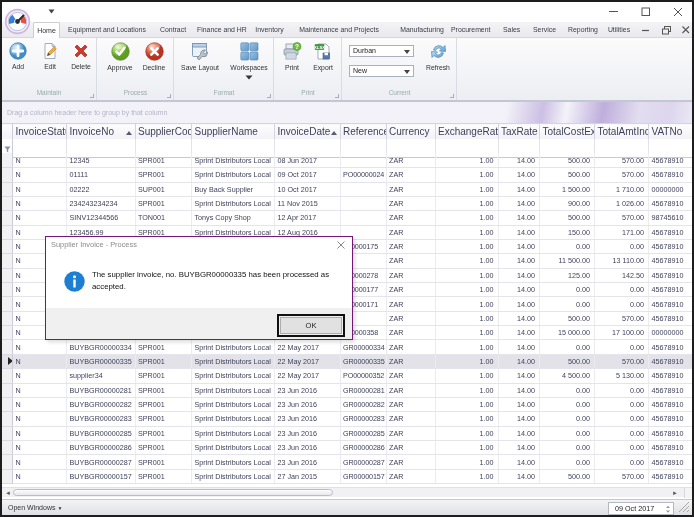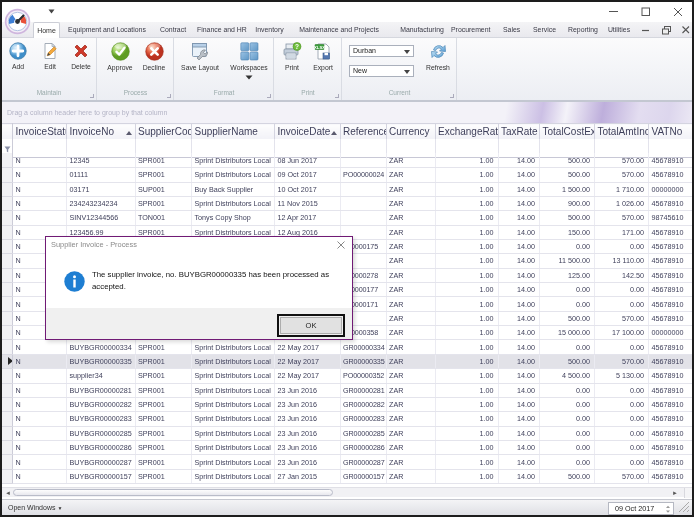--- a/index.html
+++ b/index.html
@@ -355,21 +355,21 @@
           <td>ZAR</td>
           <td class="r">1.00</td>
           <td class="r">14.00</td>
           <td class="r">500.00</td>
           <td class="r">570.00</td>
           <td>45678910</td>
         </tr>
         <tr>
           <td class="ind"></td>
           <td>N</td>
-          <td>03171</td>
+          <td>02222</td>
           <td>SUP001</td>
           <td>Buy Back Supplier</td>
           <td>10 Oct 2017</td>
           <td class="rf"></td>
           <td>ZAR</td>
           <td class="r">1.00</td>
           <td class="r">14.00</td>
           <td class="r">1 500.00</td>
           <td class="r">1 710.00</td>
           <td>00000000</td>

